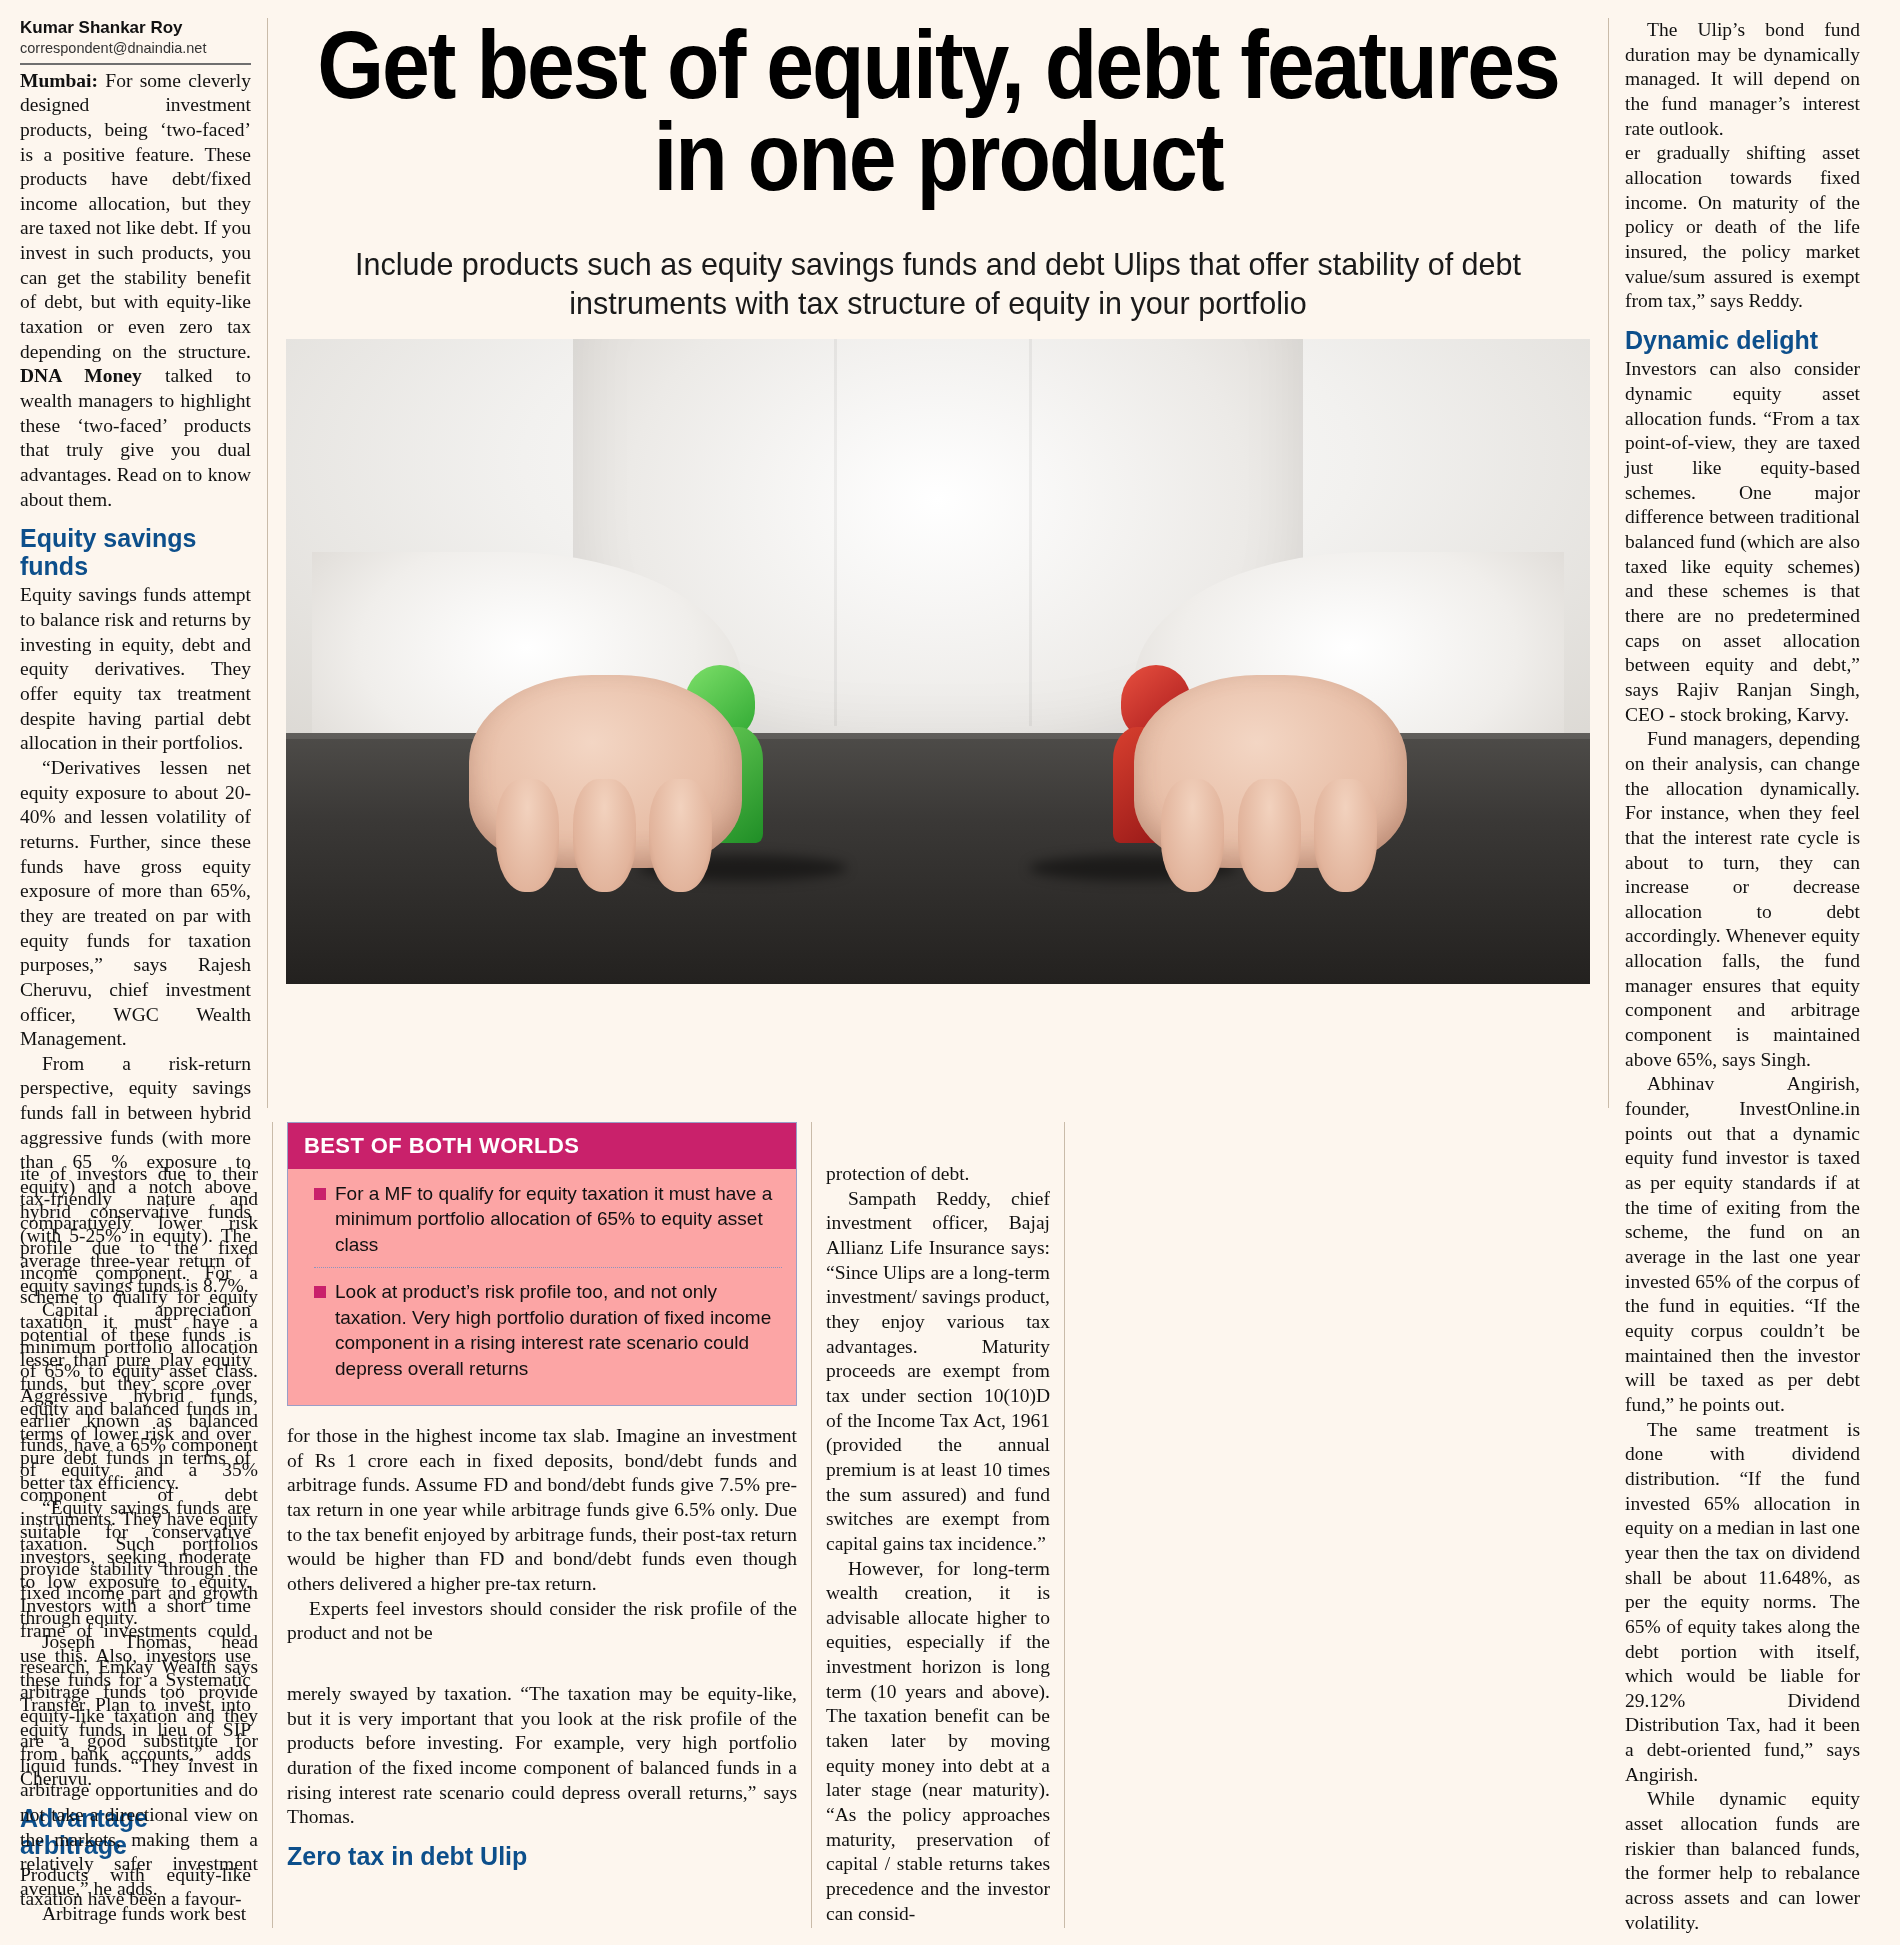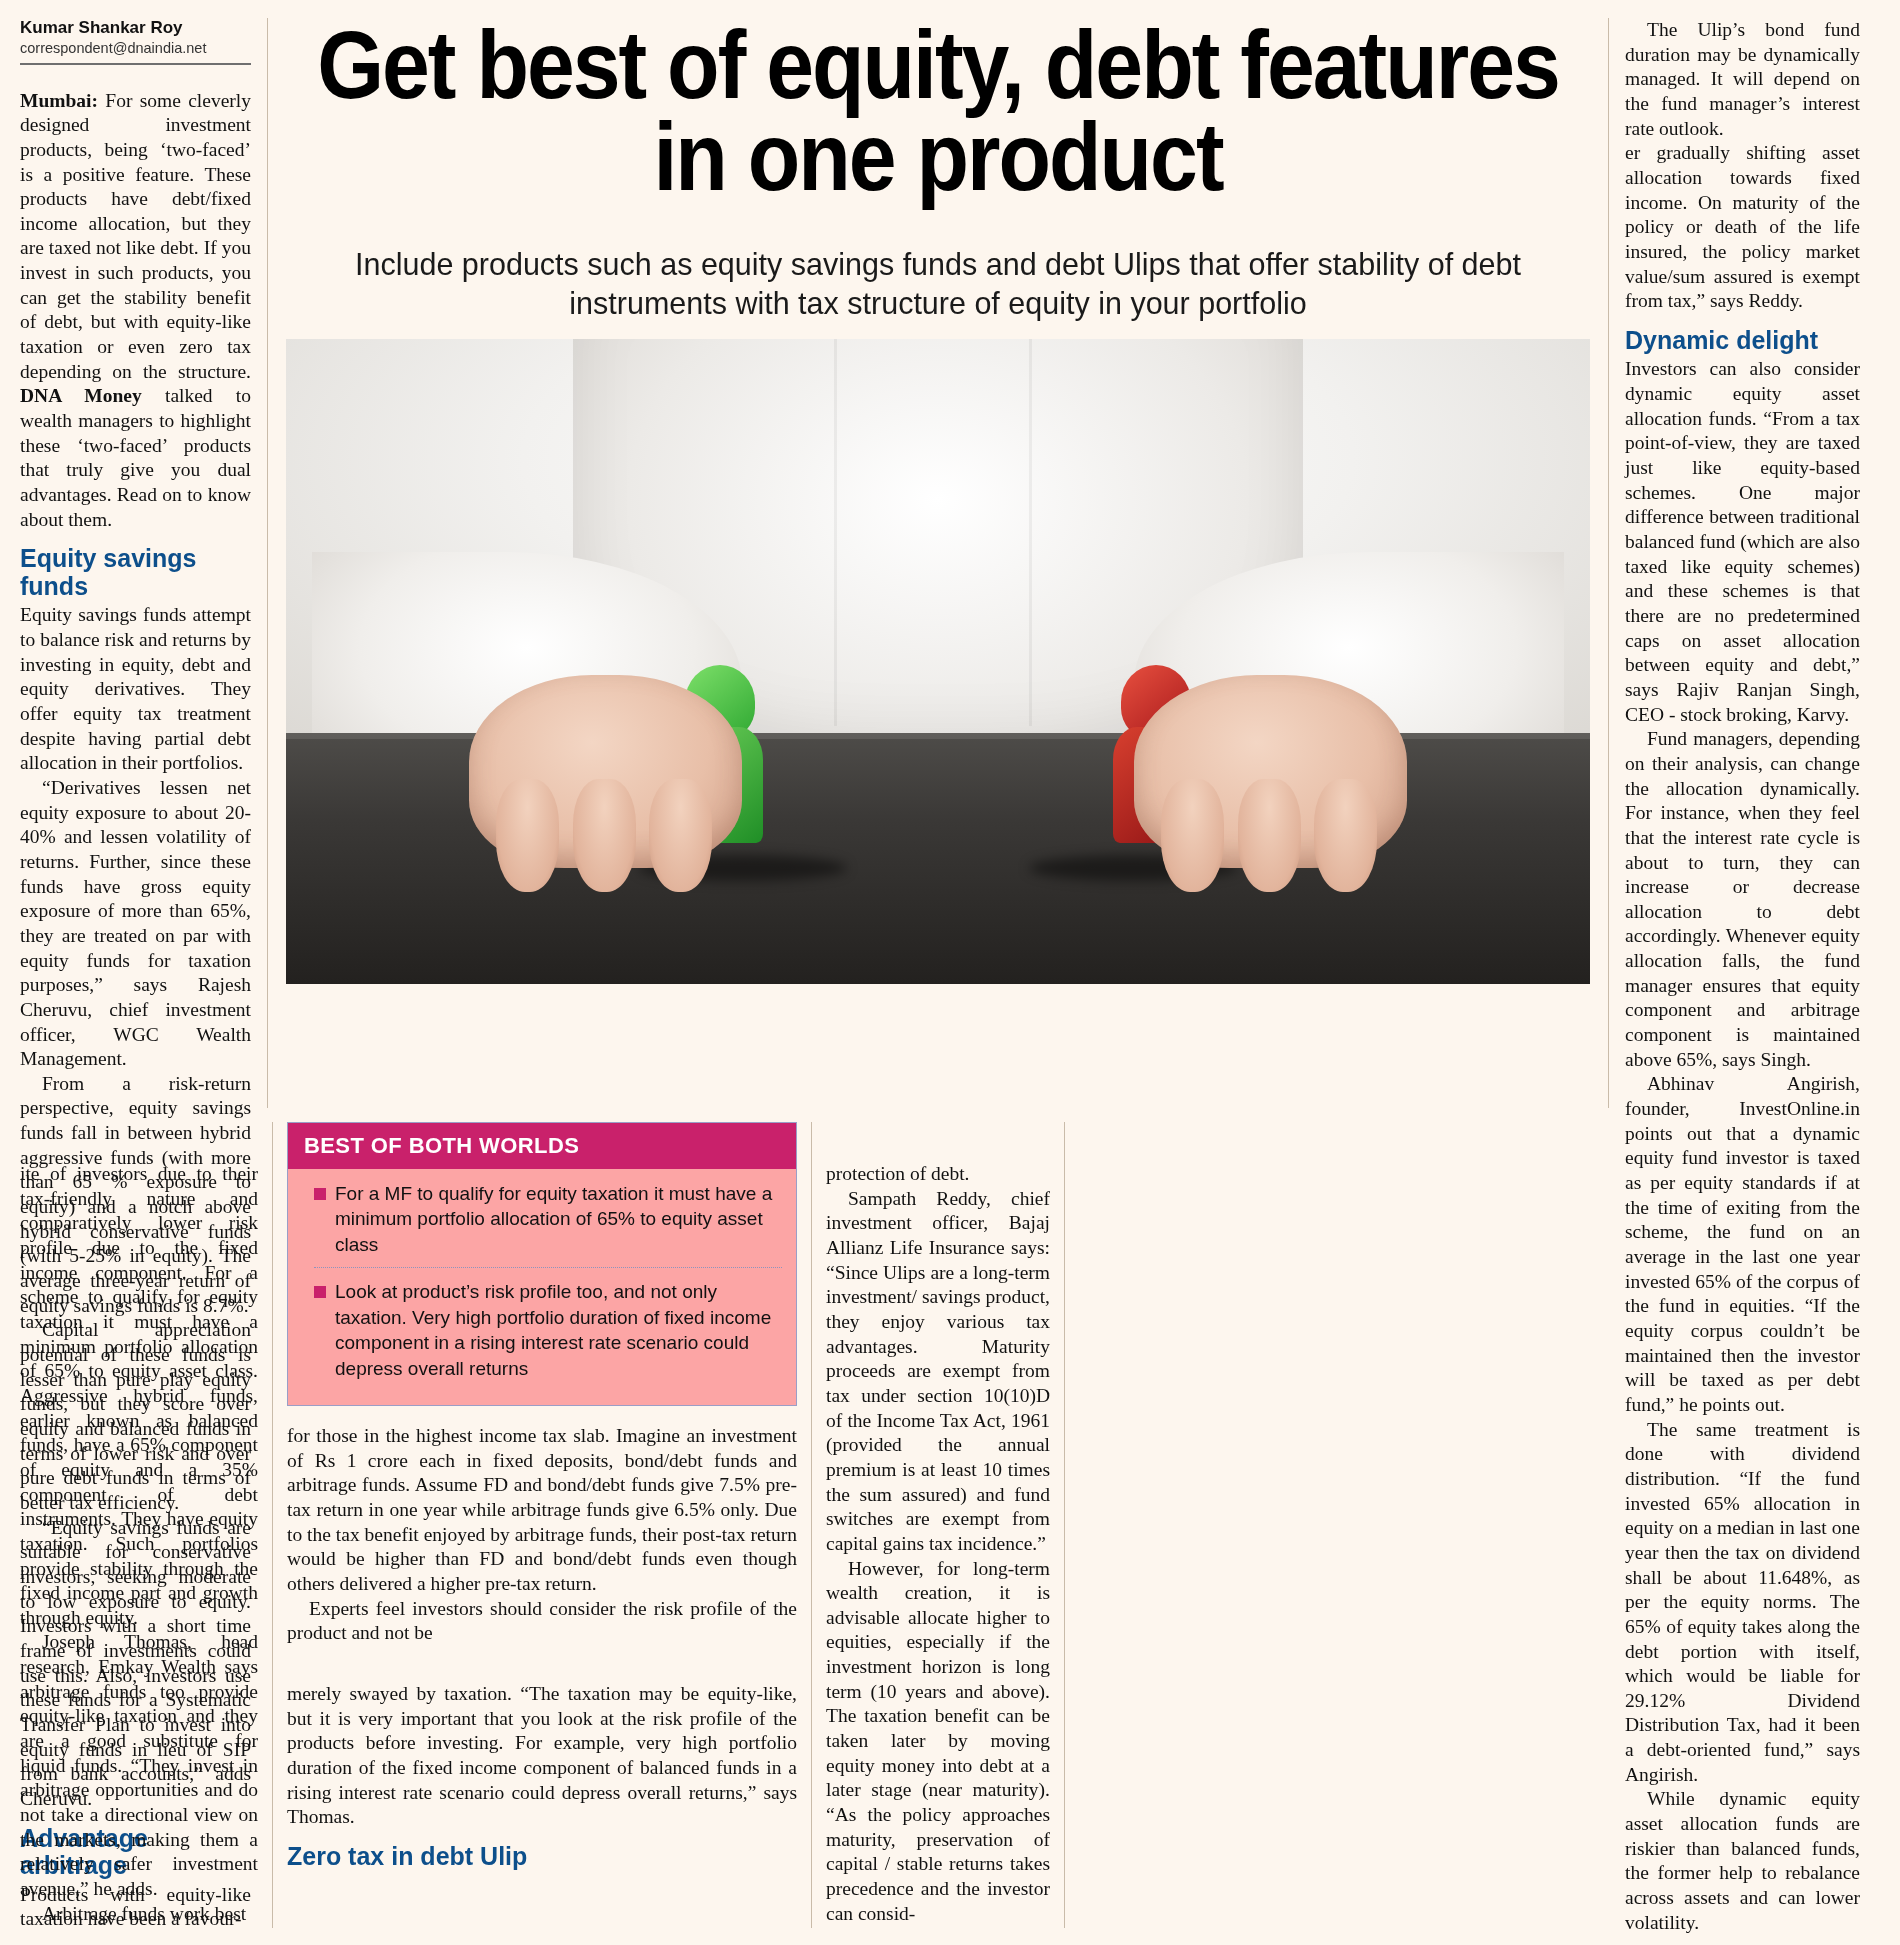--- a/index.html
+++ b/index.html
@@ -245,21 +245,21 @@
 <body>
 
 <div class="page">
 
   <div class="top-area">
 
     <div class="col-left">
       <div class="byline-name">Kumar Shankar Roy</div>
       <div class="byline-mail">correspondent@dnaindia.net</div>
 
-      <p class="body first" style="margin-top:24px;">
+      <p class="body first" style="margin-top:4px;">
         <span class="dateline">Mumbai:</span><span> For some cleverly designed investment products, being ‘two-faced’ is a positive feature. These products have debt/fixed income allocation, but they are taxed not like debt. If you invest in such products, you can get the stability benefit of debt, but with equity-like taxation or even zero tax depending on the structure. </span><span class="bold-inline">DNA Money</span><span> talked to wealth managers to highlight these ‘two-faced’ products that truly give you dual advantages. Read on to know about them.</span>
       </p>
 
       <div class="subhead">Equity savings funds</div>
       <p class="body first">Equity savings funds attempt to balance risk and returns by investing in equity, debt and equity derivatives. They offer equity tax treatment despite having partial debt allocation in their portfolios.</p>
       <p class="body">“Derivatives lessen net equity exposure to about 20-40% and lessen volatility of returns. Further, since these funds have gross equity exposure of more than 65%, they are treated on par with equity funds for taxation purposes,” says Rajesh Cheruvu, chief investment officer, WGC Wealth Management.</p>
       <p class="body">From a risk-return perspective, equity savings funds fall in between hybrid aggressive funds (with more than 65 % exposure to equity) and a notch above hybrid conservative funds (with 5-25% in equity). The average three-year return of equity savings funds is 8.7%.</p>
       <p class="body">Capital appreciation potential of these funds is lesser than pure play equity funds, but they score over equity and balanced funds in terms of lower risk and over pure debt funds in terms of better tax efficiency.</p>
       <p class="body">“Equity savings funds are suitable for conservative investors, seeking moderate to low exposure to equity. Investors with a short time frame of investments could use this. Also, investors use these funds for a Systematic Transfer Plan to invest into equity funds in lieu of SIP from bank accounts,” adds Cheruvu.</p>
 

